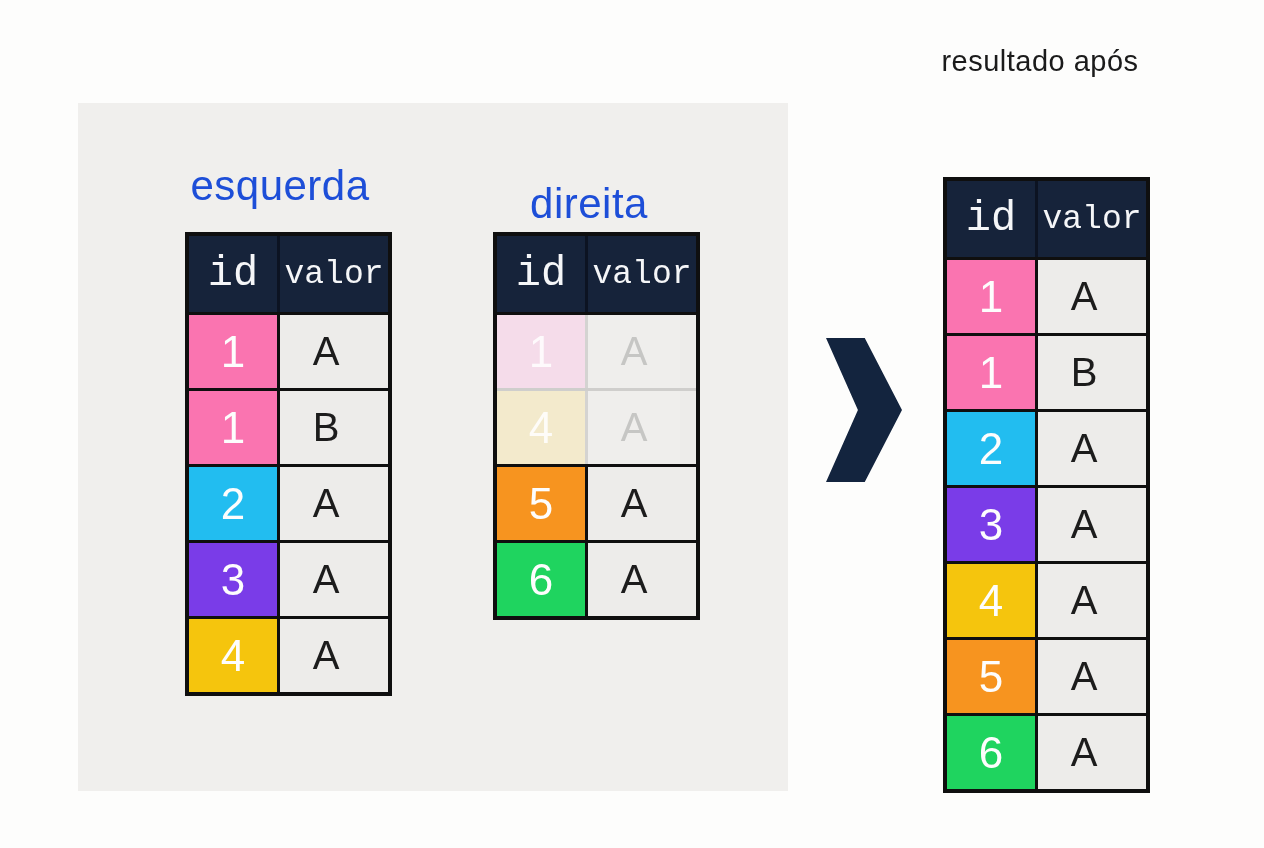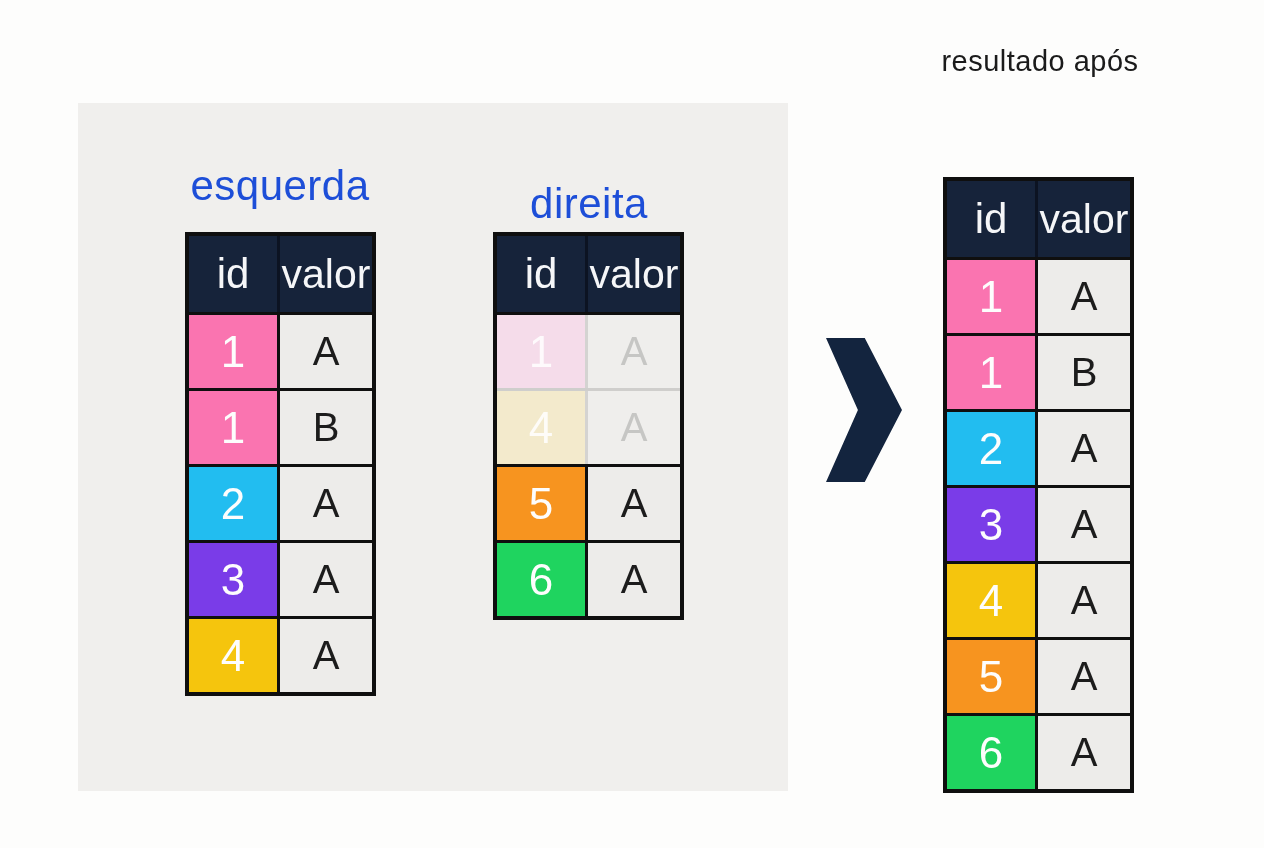--- a/index.html
+++ b/index.html
@@ -45,30 +45,30 @@
   #table-esquerda  { left:185px; top:232px; }
   #table-direita   { left:493px; top:232px; }
   #table-resultado { left:943px; top:177px; }
   .thead {
     display:flex;
     height:76px;
     background:#16233a;
     color:#f5f6f8;
   }
   .th {
-    display:flex; align-items:center; justify-content:center;
+    display:flex; align-items:center; justify-content:center;font-family:Liberation Mono, monospace;
   }
   .th-id {
     width:91px;
     border-right:3px solid #0c1322;
     font-size:42px;
   }
   .th-valor {
-    width:92px;
-    font-size:41px;
+    width:108px;
+    font-size:33px;
   }
   .row {
     display:flex;
     height:76px;
     border-top:3px solid #0f0f0f;
   }
   .id-cell {
     width:91px;
     border-right:3px solid #0f0f0f;
     display:flex; align-items:center; justify-content:center;

